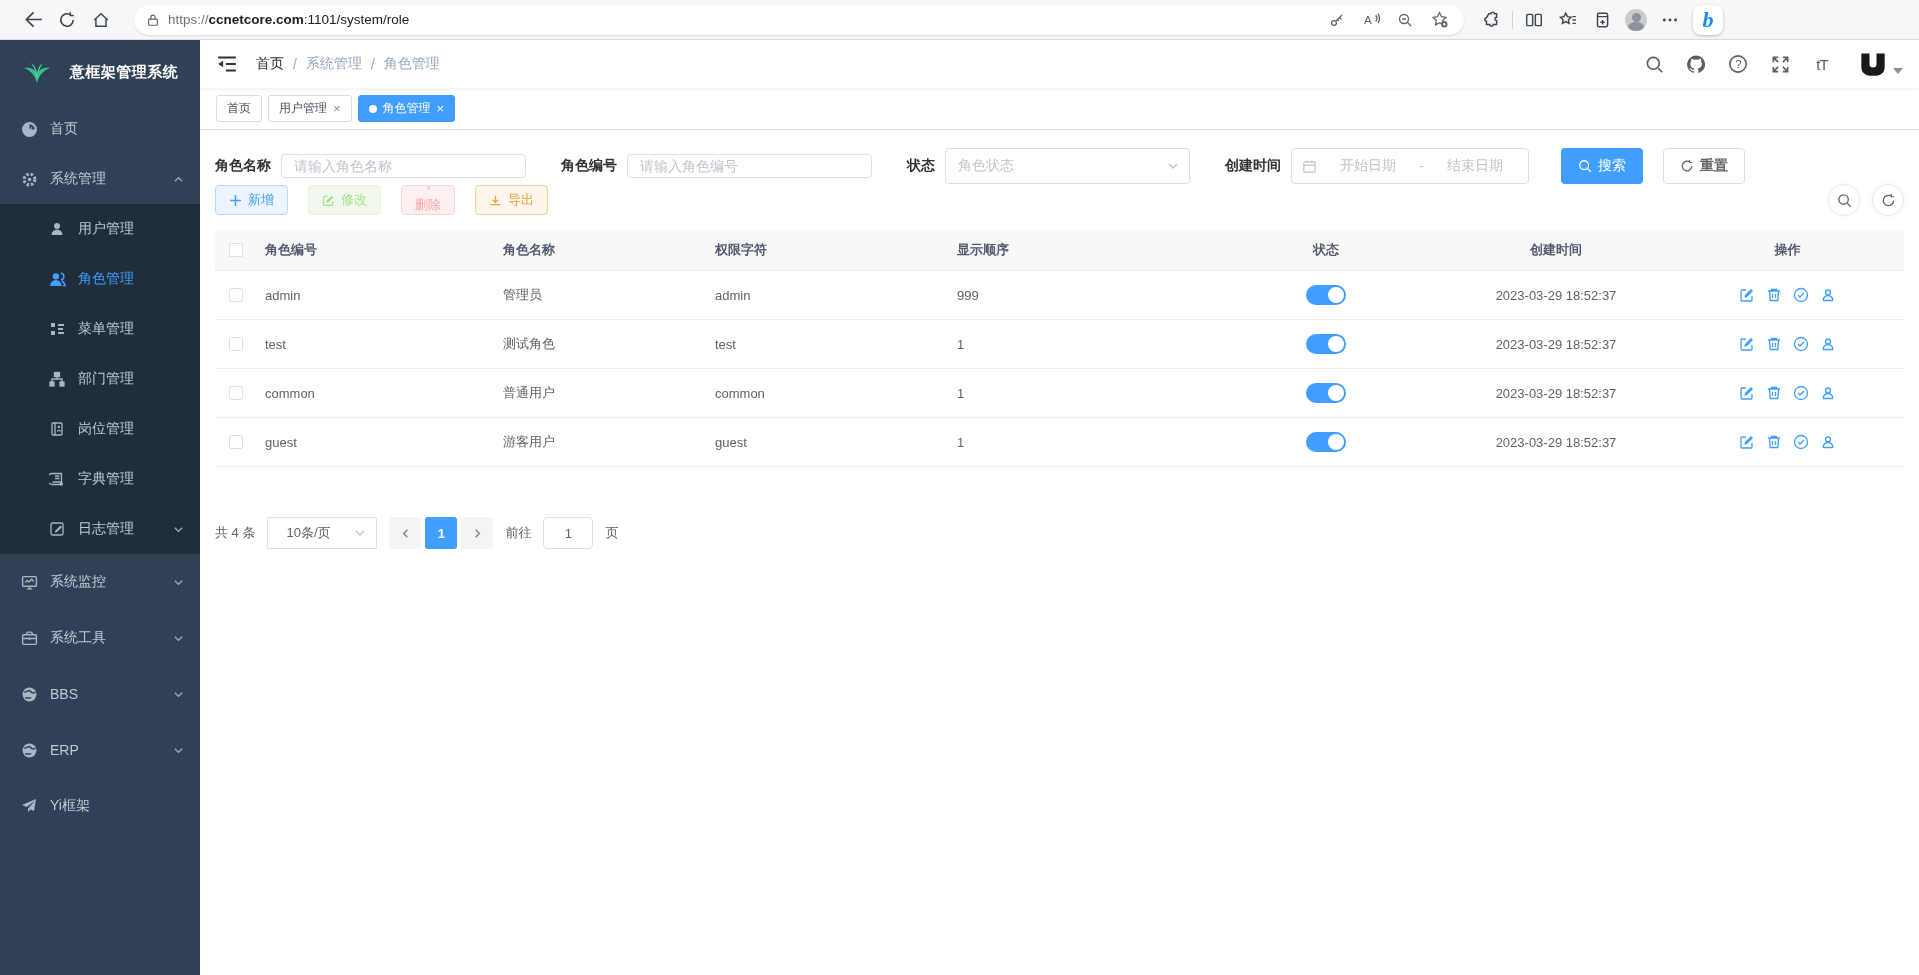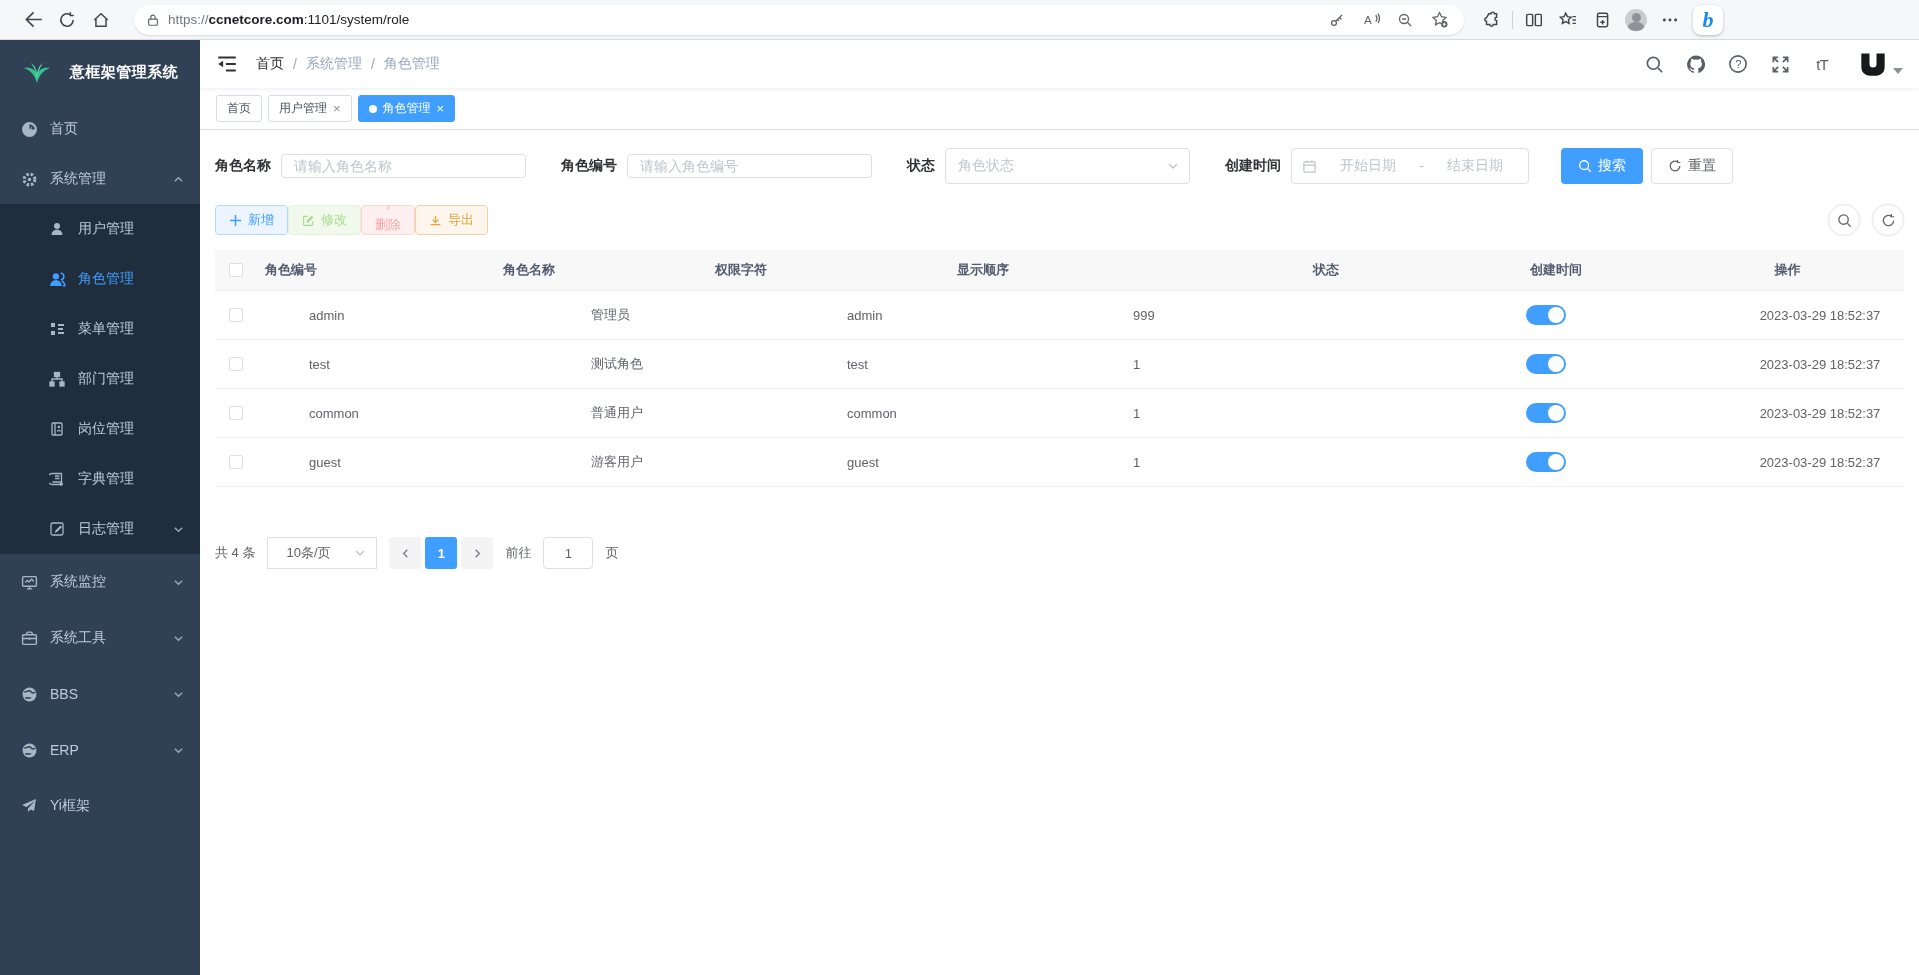--- a/index.html
+++ b/index.html
@@ -59,37 +59,37 @@
   .filters { display:flex; align-items:center; font-size:14px; color:#303133; }
   .f-label { font-weight:700; margin-right:10px; white-space:nowrap; }
   .f-input { width:245px; height:24px; border:1px solid #dcdfe6; border-radius:4px; padding:0 12px; font-size:14px; color:#606266; background:#fff; outline:none; font-family:inherit; }
   .f-input::placeholder { color:#bfc4cc; }
   .f-gap { width:35px; flex:0 0 35px; }
   .f-select { width:245px; height:36px; border:1px solid #dcdfe6; border-radius:4px; padding:0 10px 0 12px; display:flex; align-items:center; justify-content:space-between; color:#bfc4cc; cursor:pointer; background:#fff;gap:34px; }
   .f-date { width:238px; height:36px; border:1px solid #dcdfe6; border-radius:4px; display:flex; align-items:center; padding:0 10px; gap:8px; color:#bfc4cc; background:#fff; cursor:pointer; }
   .f-date .ph { flex:1; text-align:center; }
   .btn { height:36px; border-radius:4px; display:flex; align-items:center; gap:6px; padding:0 16px; font-size:14px; cursor:pointer; border:1px solid transparent; }
   .btn-search { background:#409EFF; color:#fff; margin-left:32px; }
-  .btn-reset { background:#fff; color:#606266; border-color:#dcdfe6; margin-left:8px; }
+  .btn-reset { background:#fff; color:#606266; border-color:#dcdfe6; margin-left:20px;font-weight:bold; }
 
   
-  .toolbar { margin-top:20px; display:flex; align-items:center; gap:0; }
+  .toolbar { display:flex; align-items:center; gap:20px; }
   .tbtn { height:30px; padding:0 13px; border-radius:4px; font-size:13px; display:flex; align-items:center; gap:6px; cursor:pointer; border:1px solid; }
   .tbtn-add { color:#409EFF; background:#ecf5ff; border-color:#b3d8ff; }
   .tbtn-edit { color:#a8dd8c; background:#f0f9eb; border-color:#e1f3d8; cursor:not-allowed; }
   .tbtn-del { color:#f7a5a5; background:#fef0f0; border-color:#fbd5d5; cursor:not-allowed;flex-direction:column; }
   .tbtn-export { color:#e6a23c; background:#fdf6ec; border-color:#f3d19e; }
   .tool-right { margin-left:auto; display:flex; gap:12px; }
   .circ { width:32px; height:32px; border-radius:50%; border:1px solid #e7e9ef; box-shadow:0 0 4px rgba(0,0,0,.05); display:flex; align-items:center; justify-content:center; color:#606266; cursor:pointer; background:#fff; }
 
   
   .table { margin-top:14px; width:100%; font-size:13px; color:#606266; border-bottom:1px solid #ebeef5; }
   .t-row { display:grid; grid-template-columns:50px 238px 212px 242px 262px 222px 238px 1fr; align-items:center; }
   .t-head { background:#f8f8f9; height:40px; color:#515a6e; font-weight:700; }
-  .t-body-row { height:49px; border-top:1px solid #ebeef5; background:#fff;gap:44px; }
+  .t-body-row { height:49px; border-top:1px solid #ebeef5; background:#fff; }
   .t-body-row:first-child { border-top:none; }
   .cell { padding-right:8px; }
   .cell-c { text-align:center; display:flex; justify-content:center; align-items:center; }
   .checkbox { width:14px; height:14px; border:1px solid #dcdfe6; border-radius:2px; background:#fff; display:inline-block; cursor:pointer; margin:0 auto; }
   .switch { width:40px; height:20px; border-radius:10px; background:#409EFF; position:relative; cursor:pointer; display:inline-block; }
   .switch:after { content:""; position:absolute; right:2px; top:2px; width:16px; height:16px; border-radius:50%; background:#fff; }
   .row-actions { display:flex; gap:11px; justify-content:center; align-items:center; color:#409EFF; }
   .ra { width:16px; height:16px; cursor:pointer; }
 
   

